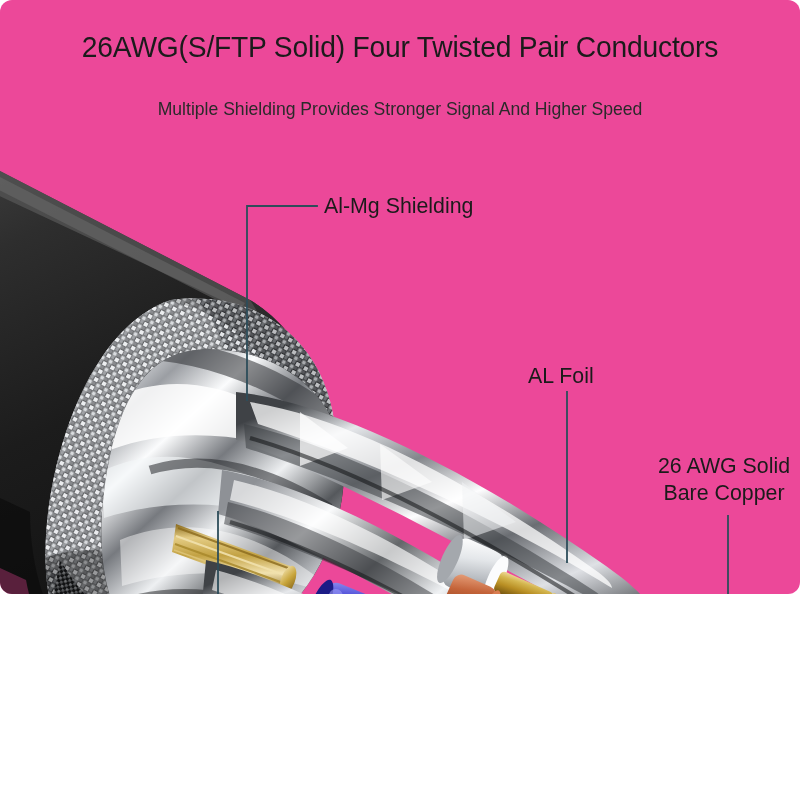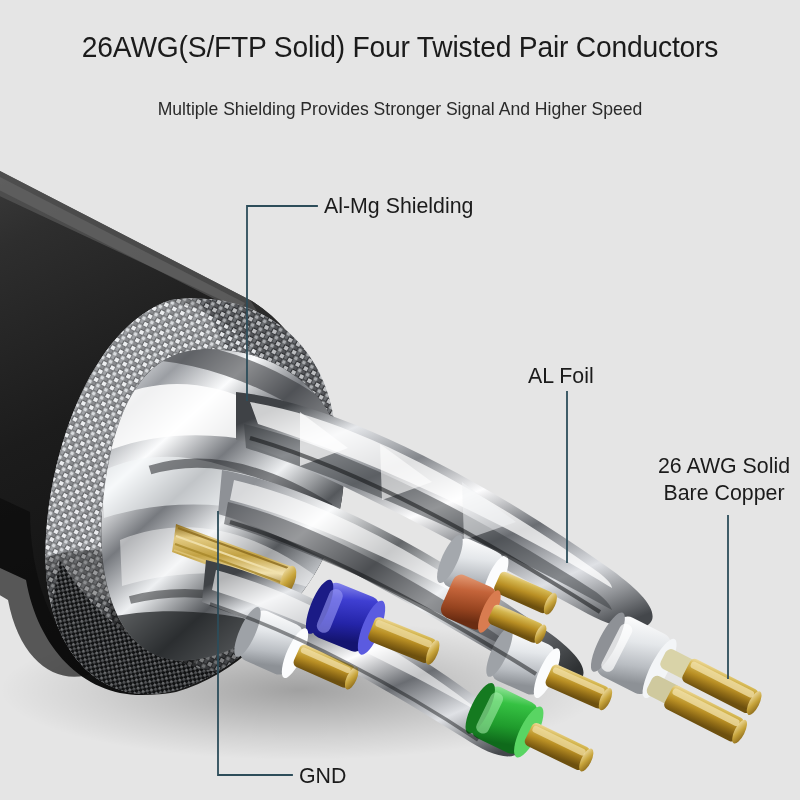--- a/index.html
+++ b/index.html
@@ -3,24 +3,25 @@
 <meta charset="utf-8">
 <style>
   html, body {
     margin: 0;
     padding: 0;
     background: #ffffff;
   }
   #stage {
     position: relative;
     width: 800px;
-    height: 800px;
-    background: #e5e5e5;
+    height: 594px;
+    background: #ec4899;
     overflow: hidden;
     font-family: "Liberation Sans", "DejaVu Sans", sans-serif;
+    border-radius: 12px;
   }
 
   
   .title {
     position: absolute;
     left: 0;
     top: 28px;
     width: 800px;
     text-align: center;
     font-size: 30px;

